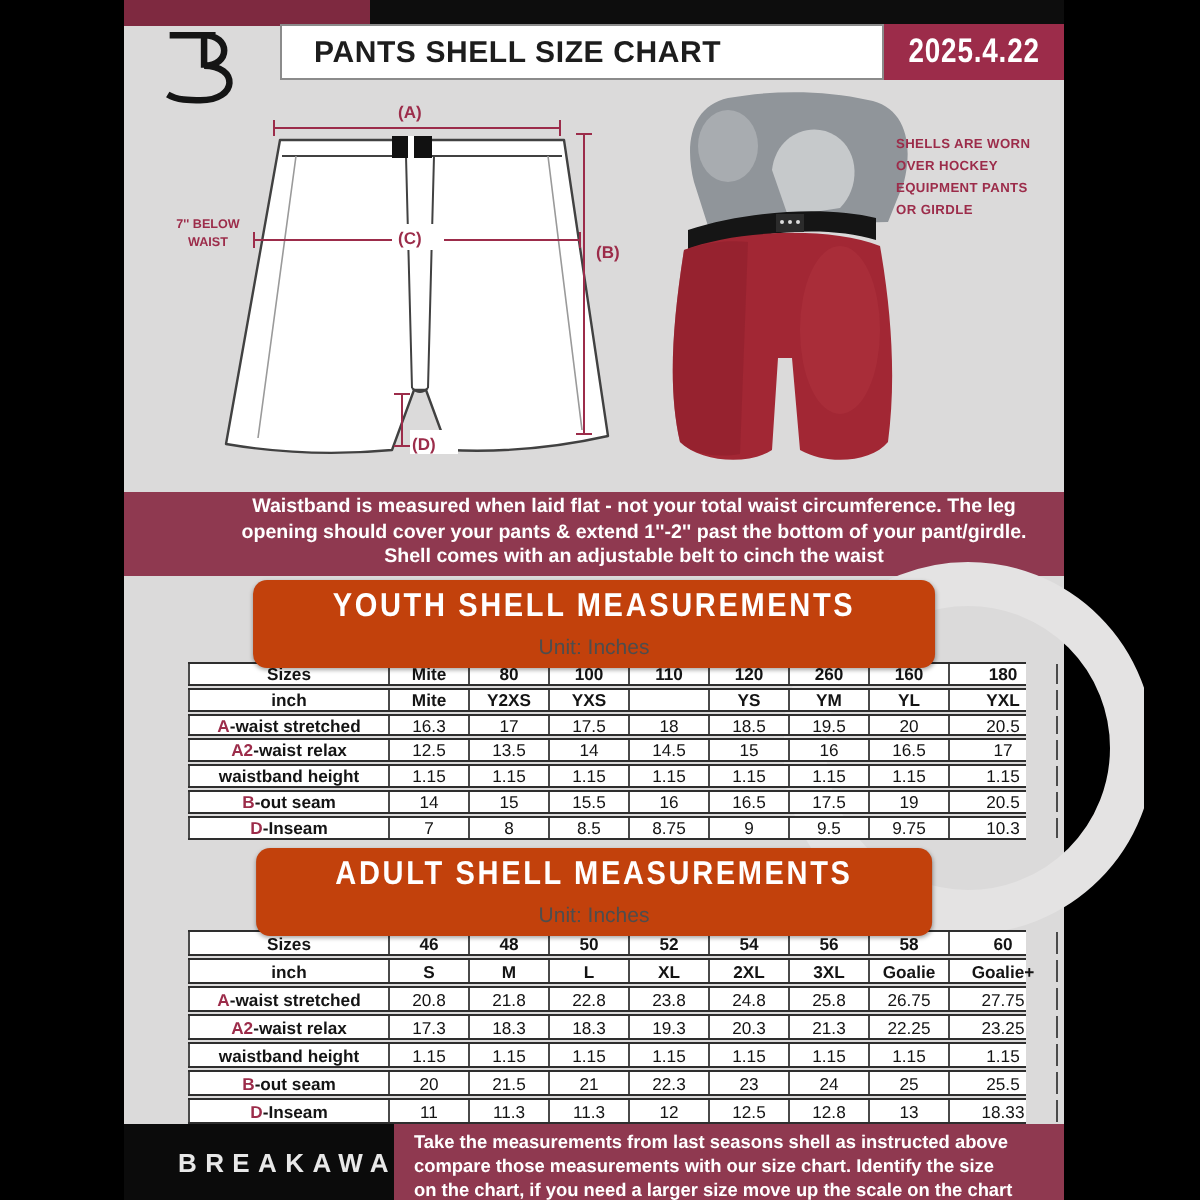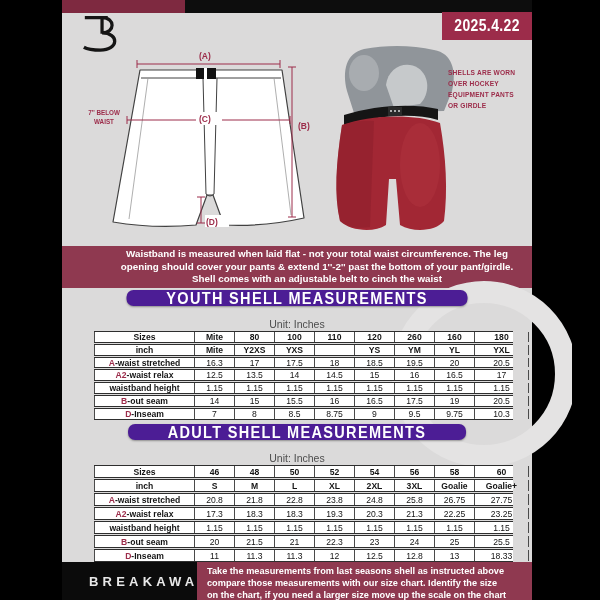--- a/index.html
+++ b/index.html
@@ -31,22 +31,22 @@
   .photo-note{position:absolute;left:386px;top:68px;width:82px;font-size:6.6px;font-weight:bold;
     color:var(--accent-bright);line-height:1.65;white-space:pre-line;letter-spacing:.2px;}
   .dim-label{font:bold 8.5px "Liberation Sans",sans-serif;fill:var(--accent-bright);}
 
   
   .info-banner{position:absolute;left:0;top:246px;width:470px;height:42px;background:var(--accent);
     color:#fff;font-size:9.8px;font-weight:bold;text-align:center;line-height:1.32;
     display:flex;align-items:center;justify-content:center;white-space:pre-line;padding-left:40px;}
 
   
-  .pill{position:absolute;left:50%;transform:translateX(-50%);background:#4c1d95;color:#fff;
-    border-radius:7px;padding:4px 22px;height:16px;display:flex;align-items:center;
+  .pill{position:absolute;left:50%;transform:translateX(-50%);background:#c2410c;color:#fff;
+    border-radius:7px;padding:4px 22px;height:44px;display:flex;align-items:flex-start;
     box-shadow:0 1px 2px rgba(0,0,0,.35);z-index:3;}
   .pill span{display:inline-block;transform:scaleX(.88);font-size:16.5px;font-weight:bold;
     letter-spacing:1.5px;white-space:nowrap;}
   .unit{position:absolute;left:0;width:470px;text-align:center;font-size:10.5px;color:#4d4d4d;z-index:3;}
 
   
   .table{position:absolute;left:16px;width:435px;z-index:2;padding-left:16px;}
   .trow{display:grid;grid-template-columns:101px repeat(7,40px) 54px;background:#fff;
     border-top:1.2px solid #2e2e2e;border-bottom:1.2px solid #2e2e2e;margin-bottom:1px;}
   .table-youth .trow{height:11.8px;}
@@ -74,20 +74,21 @@
 <div class="stage">
   <div class="page">
 
     <div class="top-strip">
       <div class="strip-maroon"></div>
       <div class="strip-black"></div>
     </div>
     <svg class="logo-svg" width="46" height="44" viewBox="0 0 44 46">
       <path d="M3,9 H27 M21,9 V26 M21,9 C35,9 35,25 21,25 M21,25 C39,25 39,43 19,43 M20,43 C13,43 7,43 2,40" stroke="#151515" stroke-width="3.4" fill="none"></path>
     </svg>
+    <div class="title-box">PANTS SHELL SIZE CHART</div>
     <div class="date-badge">
         <span class="condense">2025.4.22</span>
       </div>
 
     <svg class="diagram-svg" width="245" height="186" viewBox="0 0 245 186">
 
       <path d="M56,22 L198,22 L220,170 Q180,179 140,177 L129,147 L123,147 L112,177 Q70,181 29,174 Z" fill="#ffffff" stroke="#414141" stroke-width="1.2" stroke-linejoin="round"></path>
       <path d="M57,30 L197,30" stroke="#414141" stroke-width="1" fill="none"></path>
       <path d="M119,30 L122,146 M133,30 L130,146 M122,146 Q126,150 130,146" stroke="#414141" stroke-width="1" fill="none"></path>
       <path d="M64,30 L45,171 M190,30 L207,167" stroke="#9a9a9a" stroke-width="0.8" fill="none"></path>

